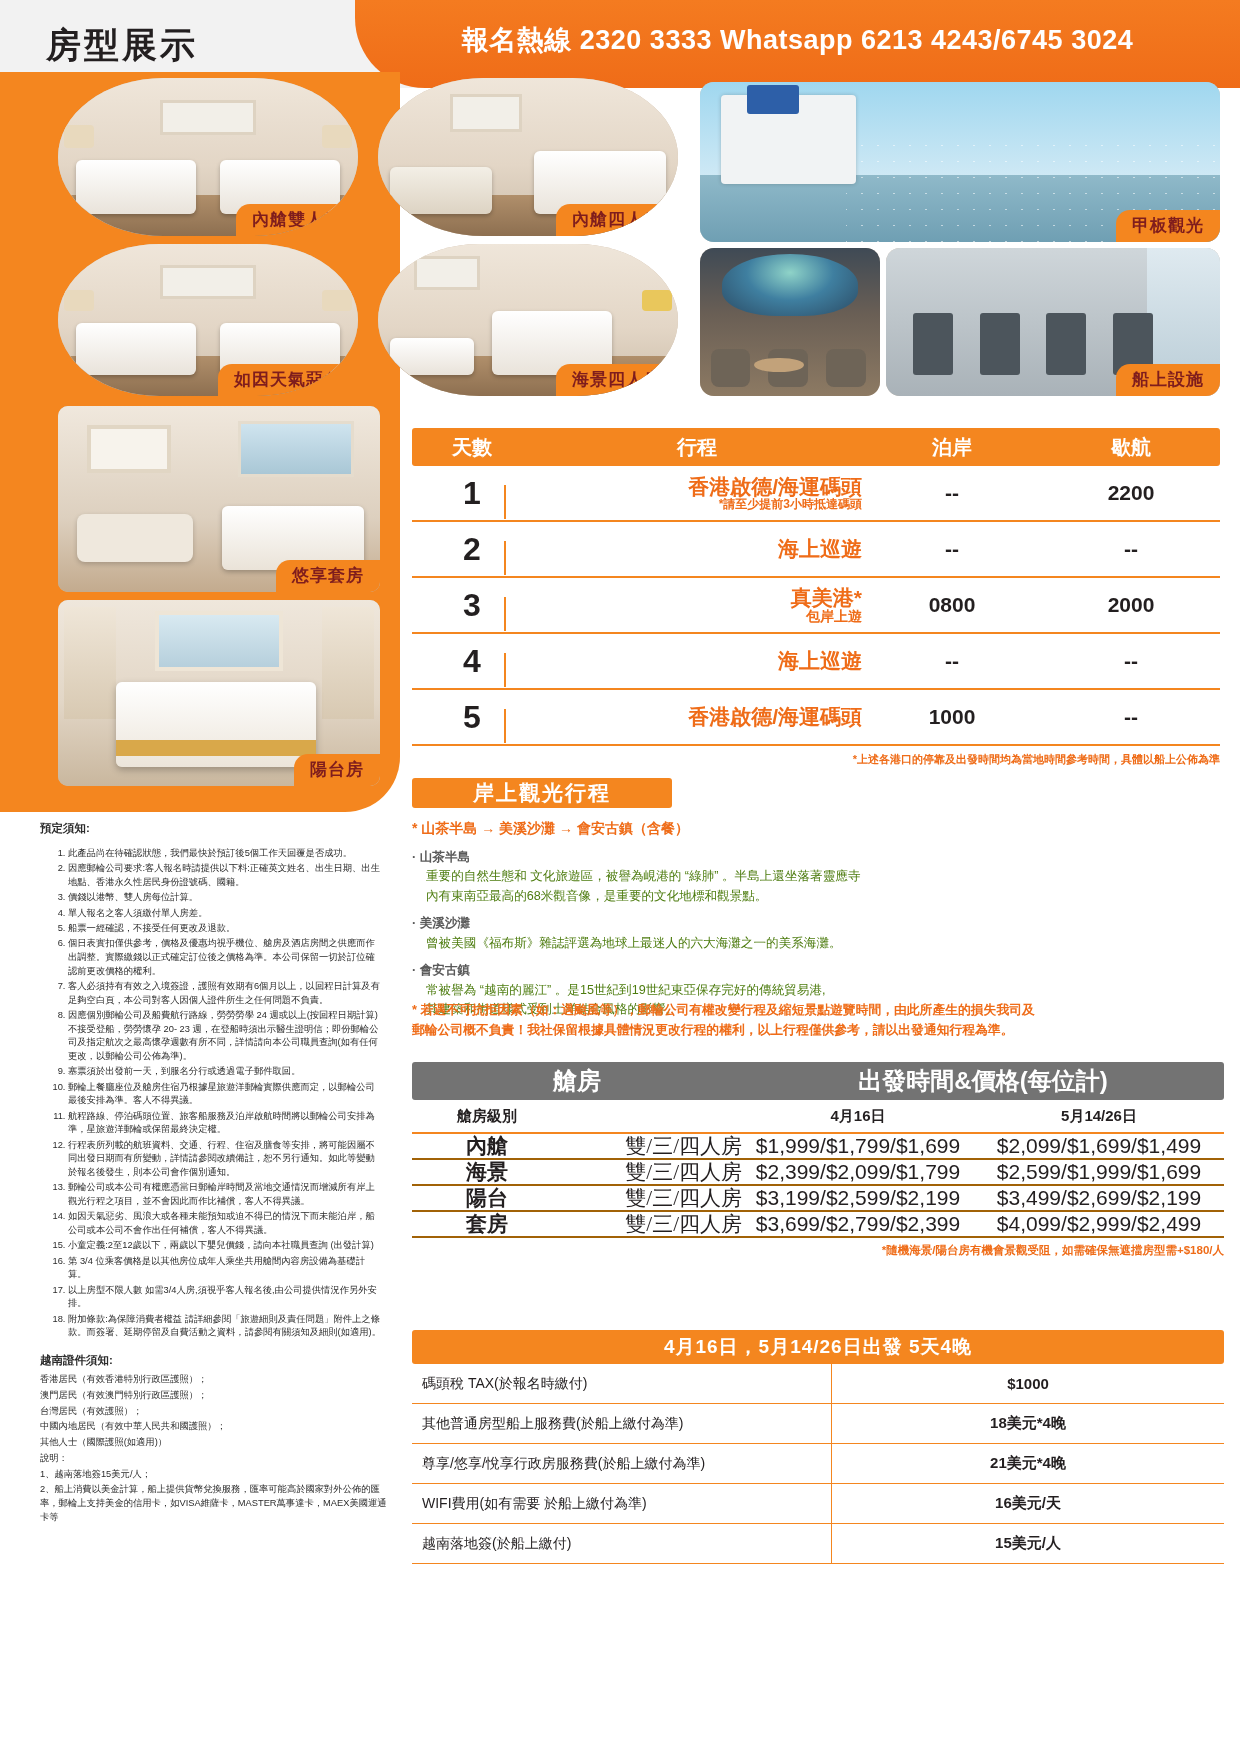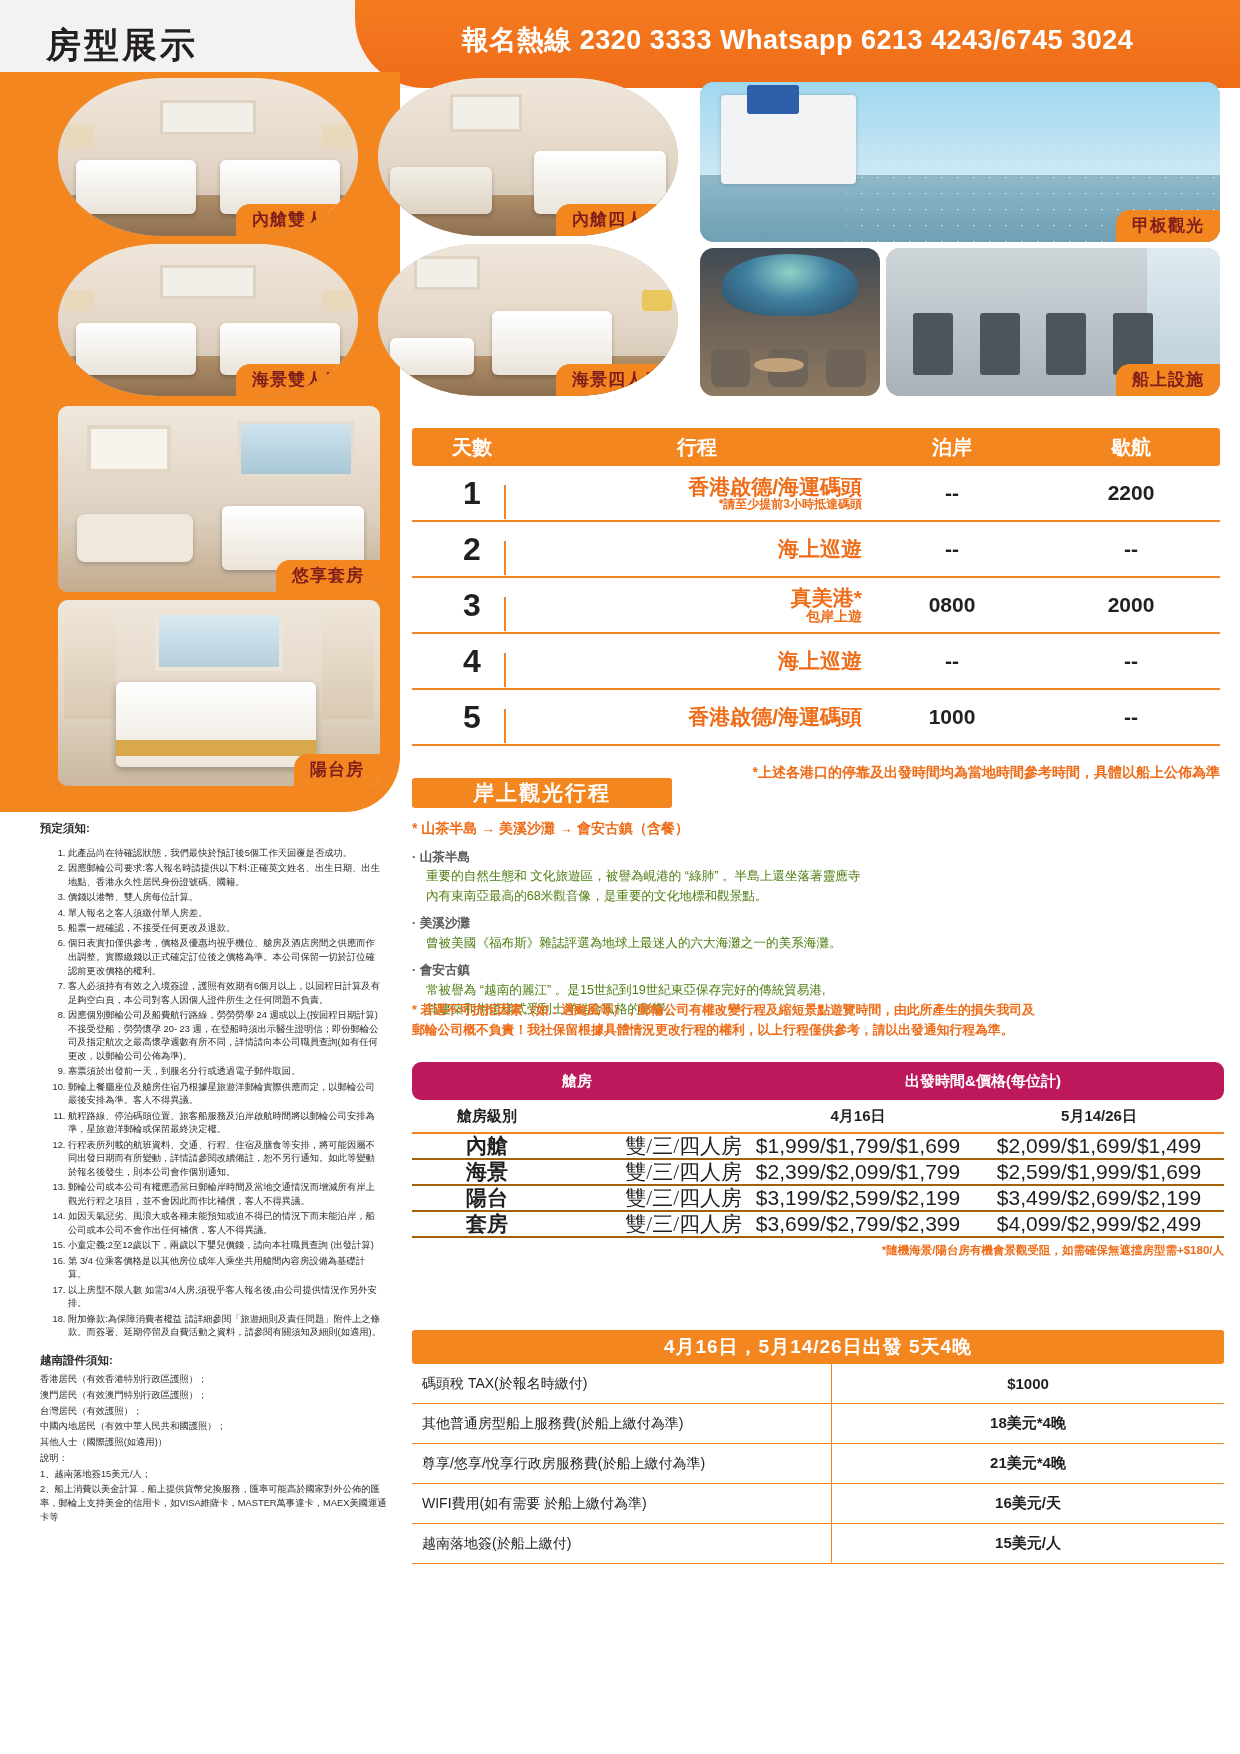--- a/index.html
+++ b/index.html
@@ -186,23 +186,23 @@
     font-weight: bold;
   }
   .it-row .port, .it-row .sail {
     text-align: center;
     font-size: 21px;
     font-weight: bold;
   }
   .it-row .port { width: 180px; }
   .it-row .sail { width: 178px; }
   #itinerary-note {
-    margin-top: 18px;
+    margin-top: 6px;
     text-align: right;
-    font-size: 14px;
+    font-size: 11px;
     color: #ef6c18;
     font-weight: bold;
   }
 
   
   #shore-title {
     position: absolute;
     left: 412px; top: 778px;
     width: 260px; height: 30px;
     background: #f4861f;
@@ -229,21 +229,21 @@
     left: 412px; top: 1000px;
     width: 812px;
     color: #ef6c18;
     font-size: 12.8px;
     font-weight: bold;
     line-height: 1.6;
   }
 
   
   #price { position:absolute; left:412px; top:1062px; width:812px; }
-  #price-head { display:flex; background:#be185d; color:#fff; height:38px; align-items:center; font-size:15px; font-weight:bold; border-radius:9px;}
+  #price-head { display:flex; background:#737373; color:#fff; height:38px; align-items:center; font-size:24px; font-weight:bold; border-radius:3px;}
   #price-head .h1 { width:330px; text-align:center; }
   #price-head .h2 { width:482px; text-align:center; }
   .p-sub { display:flex; height:34px; align-items:center; font-size:15px; font-weight:bold; border-bottom:2px solid #f4861f;}
   .p-sub .s1 { width:150px; text-align:center; }
   .p-sub .s2 { width:180px; text-align:center; }
   .p-sub .s3 { width:232px; text-align:center; }
   .p-sub .s4 { width:250px; text-align:center; }
   .p-row { display:flex; height:26px; align-items:center; border-bottom:2px solid #a16207; font-size:21px; }
   .p-row .r1 { width:150px; text-align:center; font-weight:bold; }
   .p-row .r2 { width:180px; text-align:right;font-family:Liberation Serif, serif; }
@@ -305,21 +305,21 @@
 <div class="photo blob" style="left:58px; top:244px; width:300px; height:152px;">
   <div class="rm">
     <div class="wall"></div>
       <div class="art"></div>
     <div class="lamp lampL"></div>
       <div class="lamp lampR"></div>
     <div class="floor"></div>
       <div class="bed1"></div>
       <div class="bed2"></div>
   </div>
-  <div class="cap">海景雙人房</div>
+  <div class="cap">如因天氣惡劣</div>
 </div>
 
 <div class="photo blob" style="left:378px; top:244px; width:300px; height:152px;">
   <div class="rm">
     <div class="wall"></div>
     <div class="art" style="left:12%; top:8%; width:22%; height:22%;"></div>
     <div class="lamp lampR" style="background:#e9c75c;"></div>
     <div class="floor"></div>
     <div class="bed1" style="left:38%; width:40%; height:42%;"></div>
     <div class="bed2" style="right:auto; left:4%; width:28%; height:24%;"></div>

